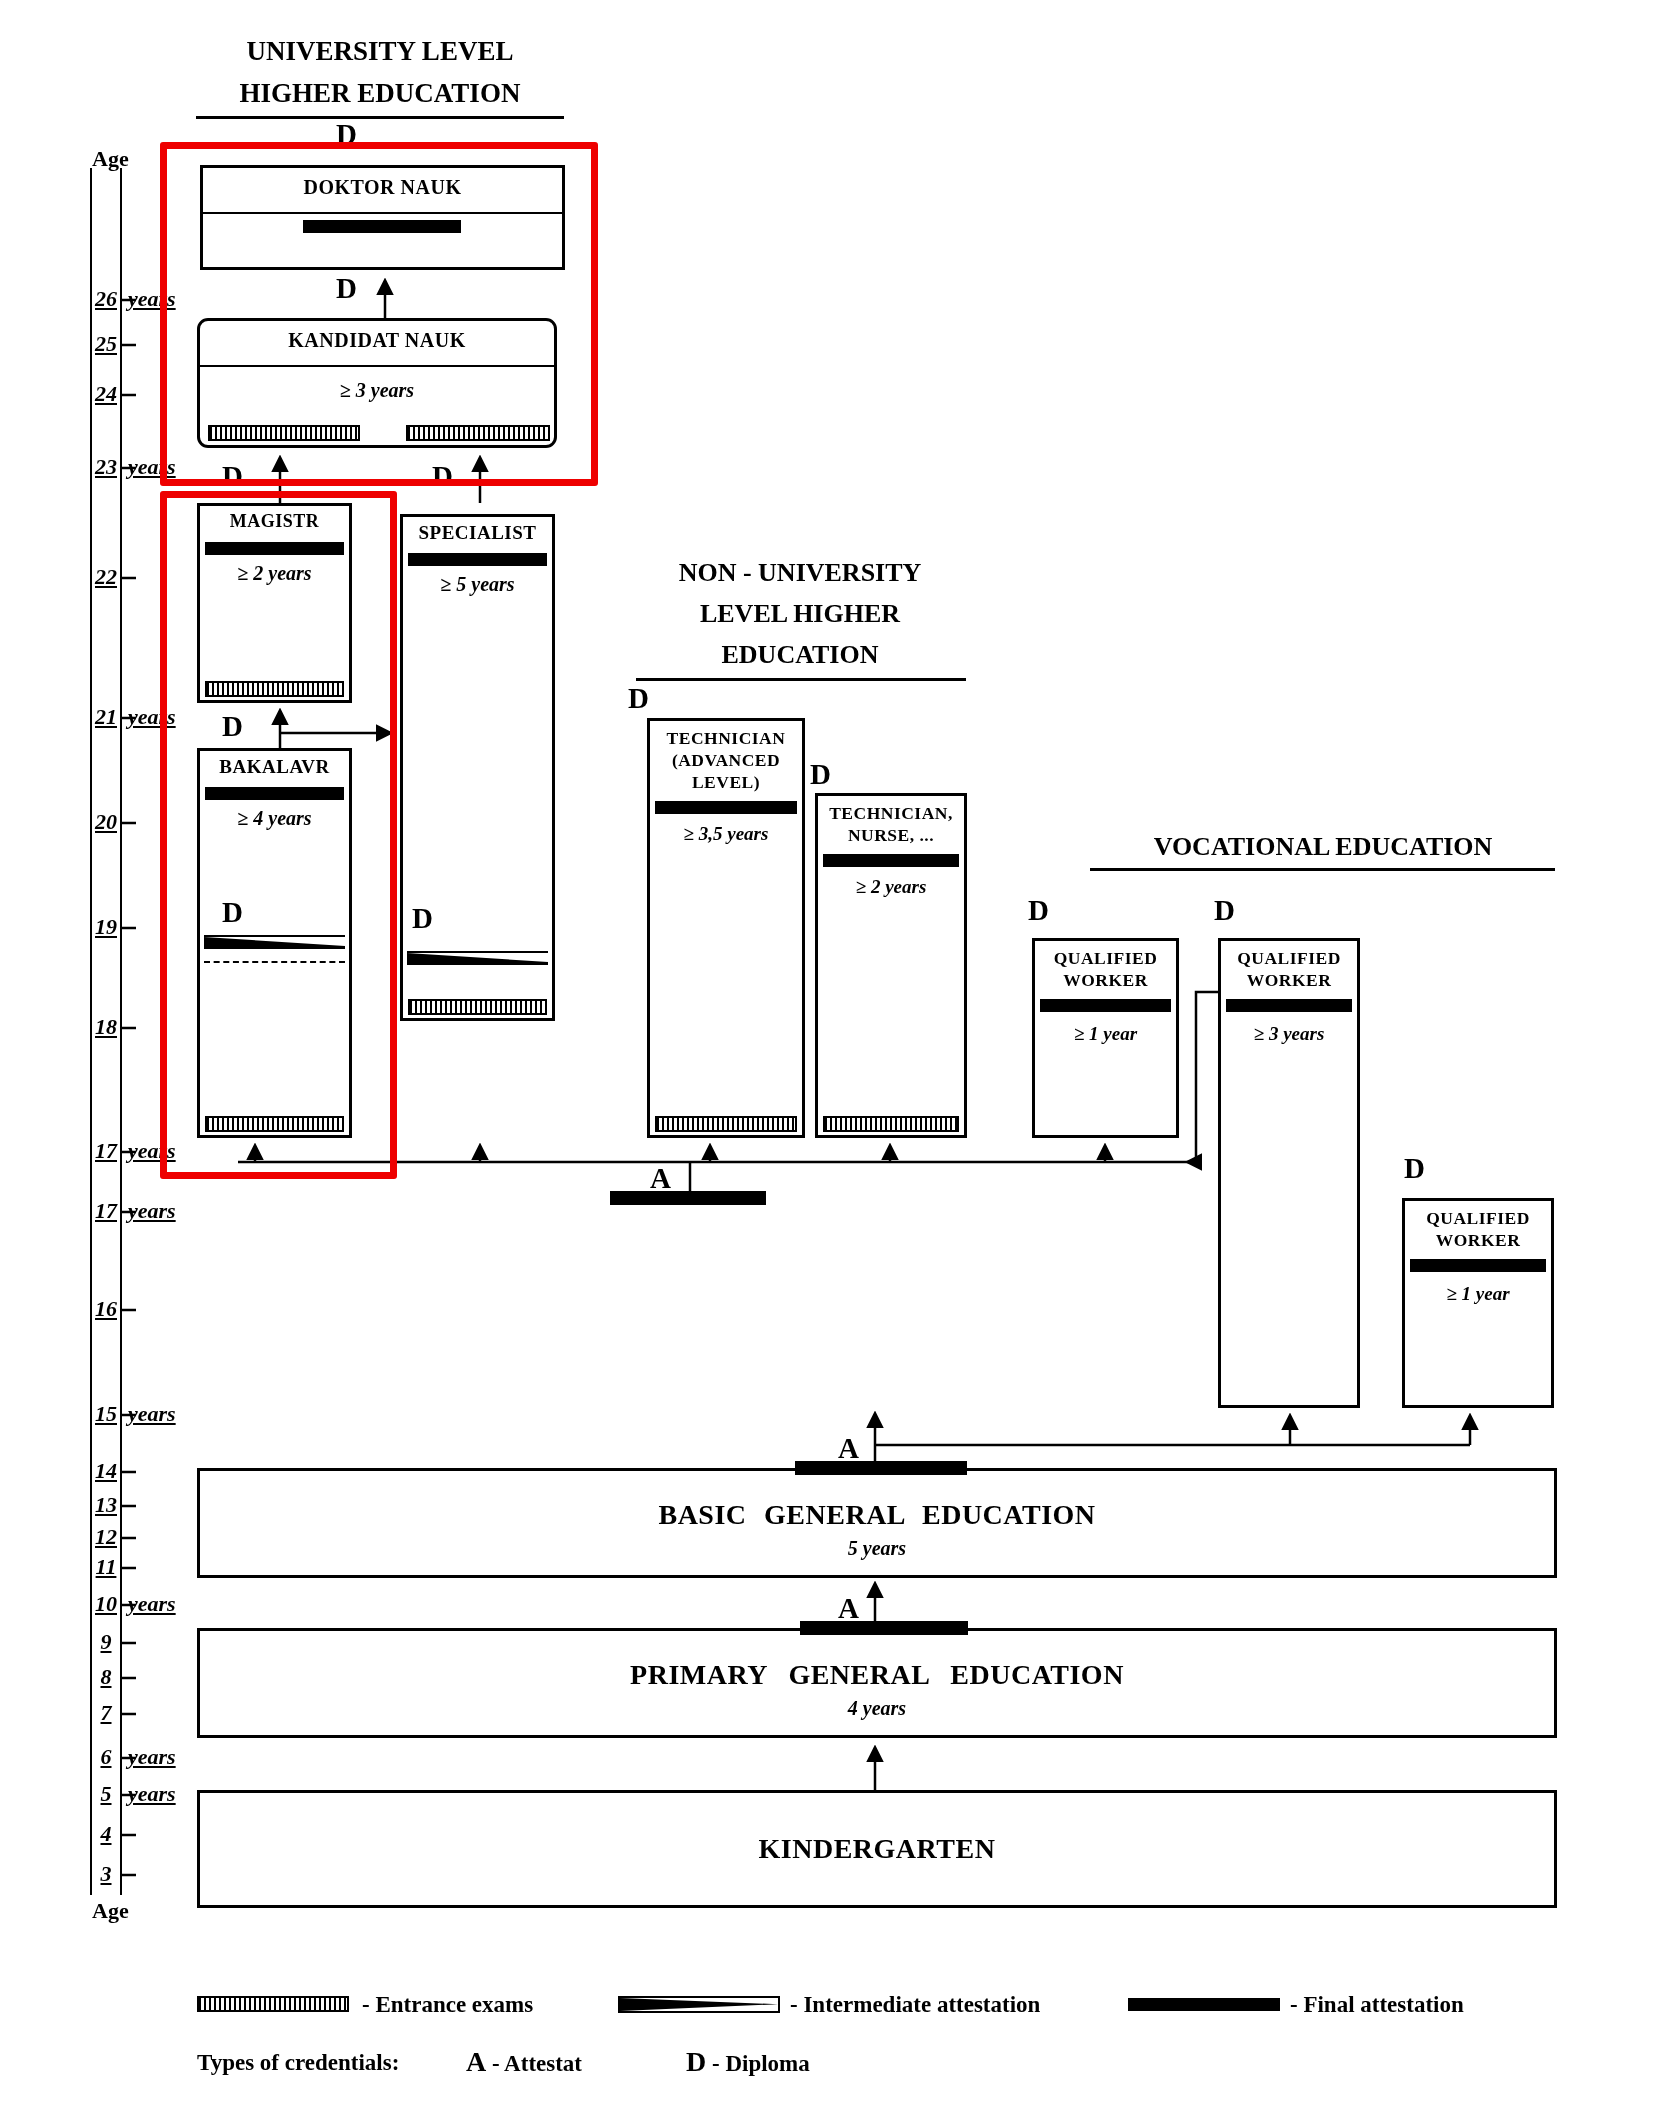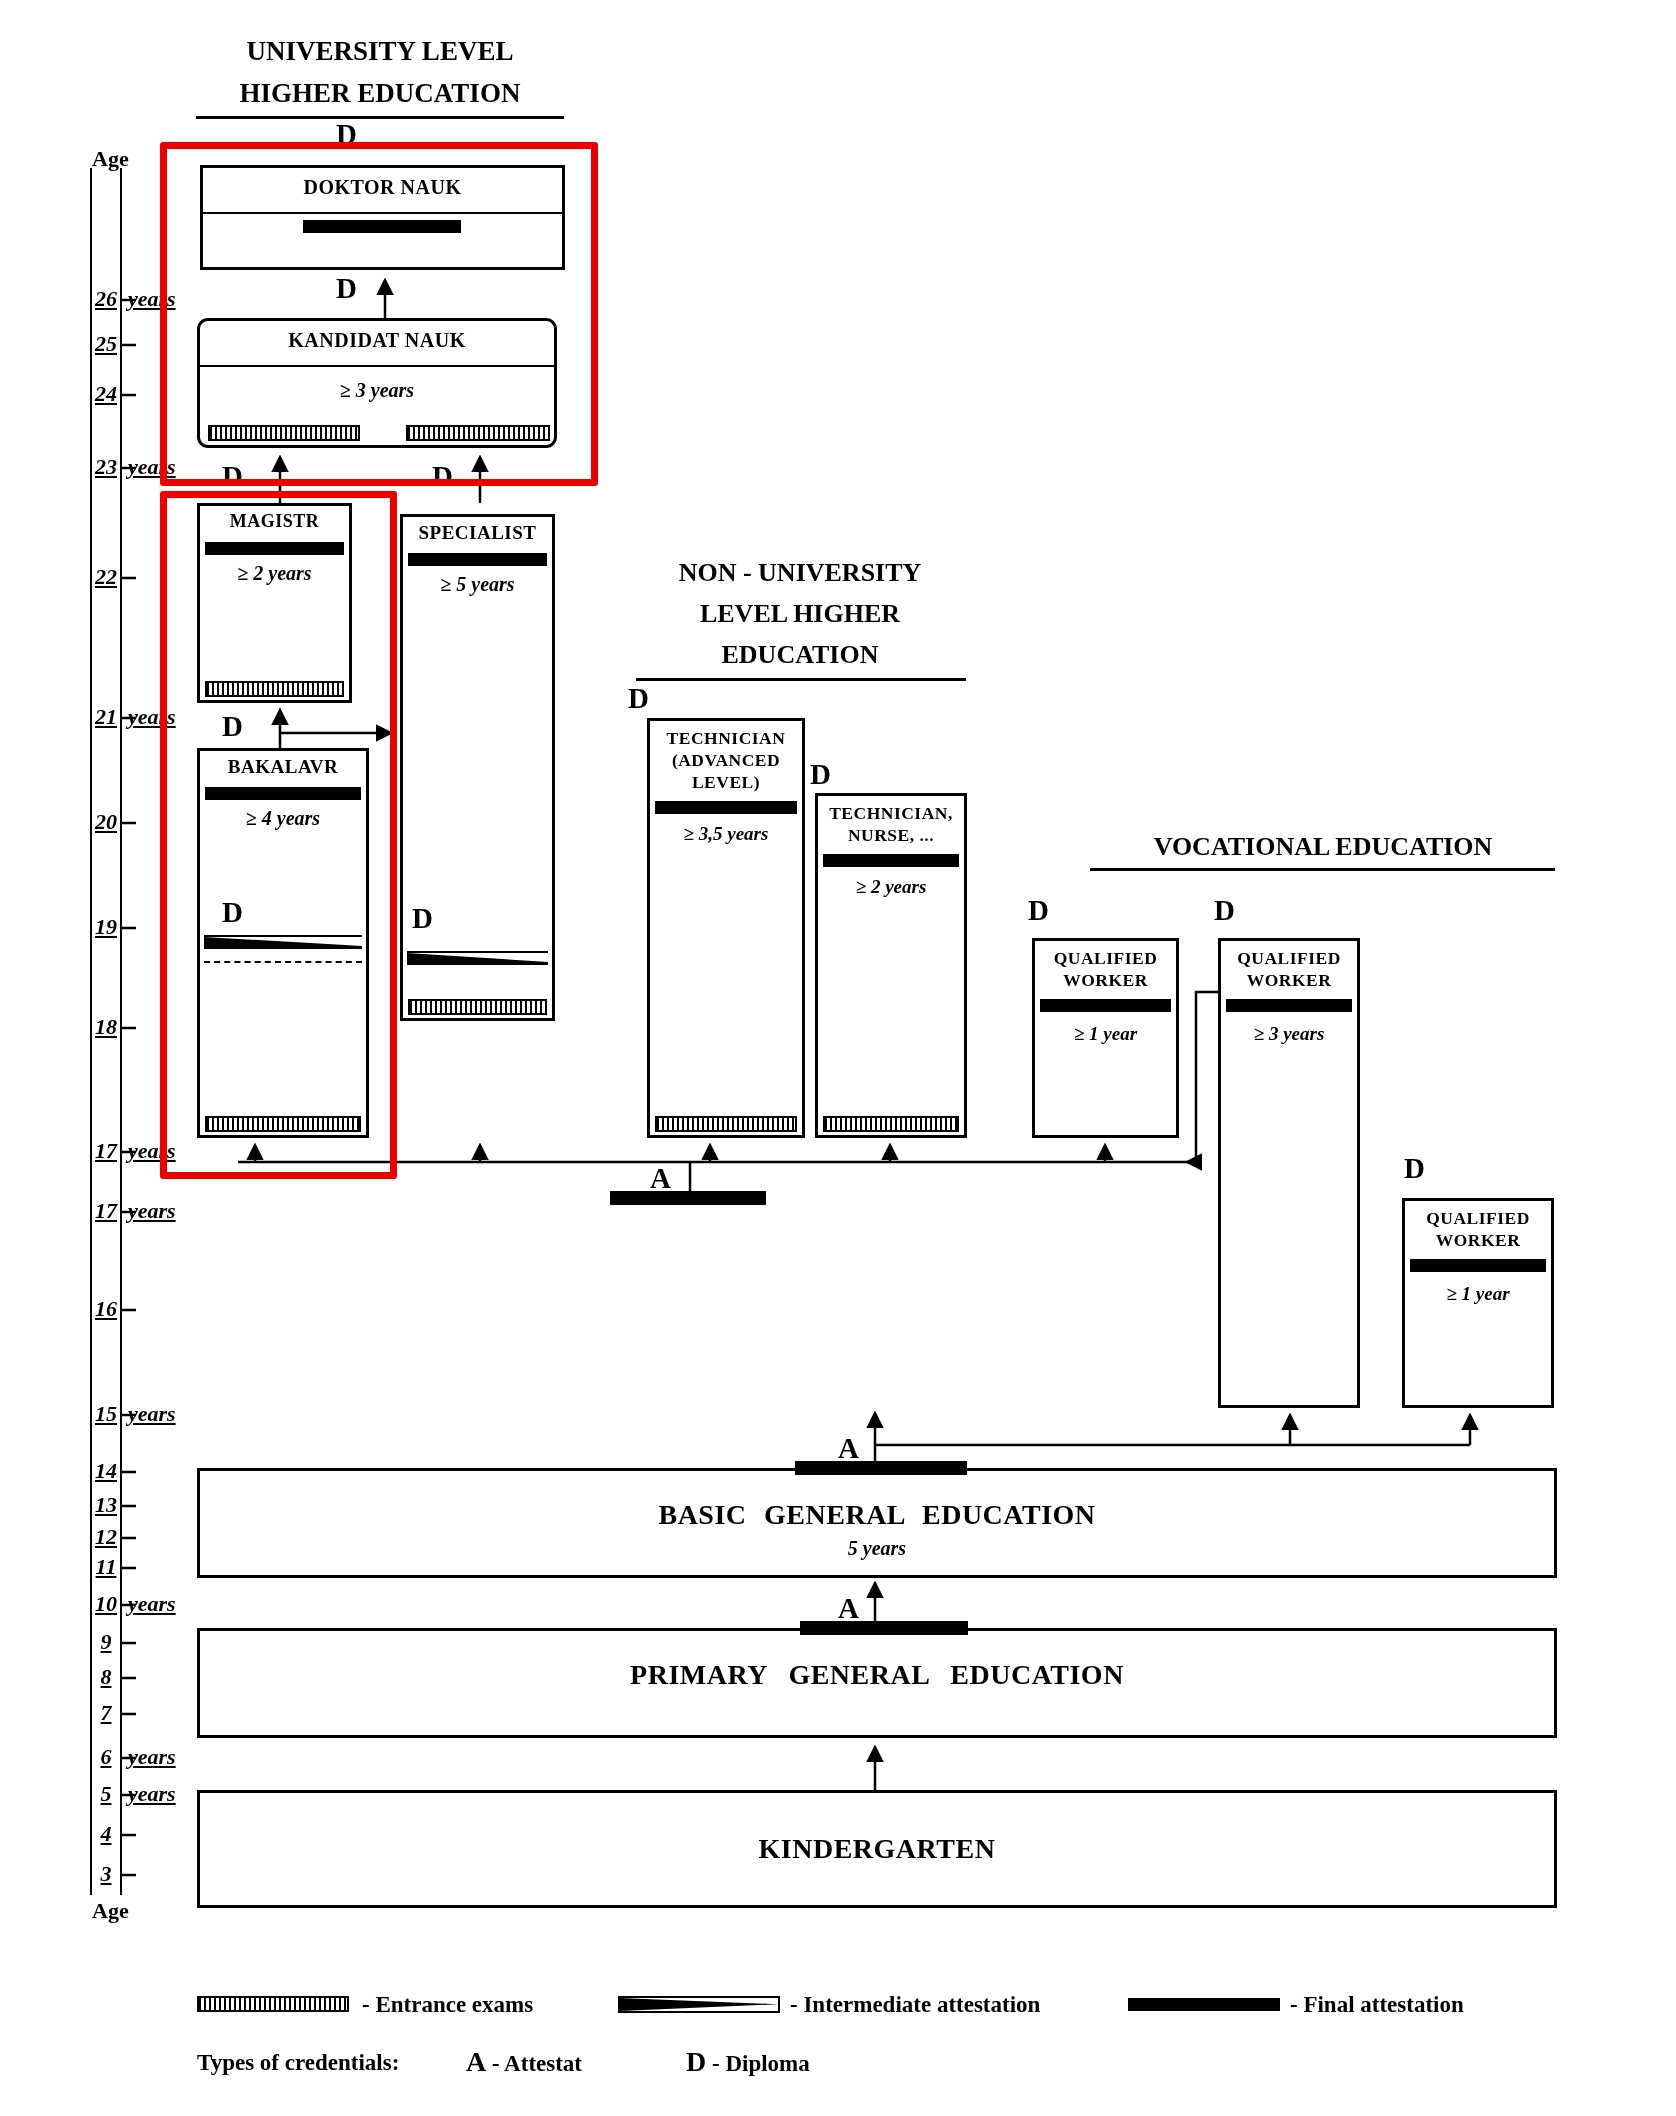--- a/index.html
+++ b/index.html
@@ -233,21 +233,21 @@
     <div class="bt" style="top:5px;font-size:19px;">SPECIALIST</div>
     <div class="fbar full" style="top:36px;"></div>
     <div class="dur" style="top:56px;">≥ 5 years</div>
     <div class="imark" style="top:434px;">
       <div class="iline"></div>
       <div class="wedge"></div>
     </div>
     <div class="hatch" style="left:5px;right:5px;bottom:3px;"></div>
   </div>
 
-  <div class="box" style="left:197px;top:748px;width:172px;height:390px;">
+  <div class="box" style="left:197px;top:748px;width:155px;height:390px;">
     <div class="bt" style="top:5px;font-size:19px;">BAKALAVR</div>
     <div class="fbar full" style="top:36px;"></div>
     <div class="dur" style="top:56px;">≥ 4 years</div>
     <div class="imark" style="top:184px;">
       <div class="iline"></div>
       <div class="wedge"></div>
     </div>
     <div class="dashline" style="top:210px;"></div>
     <div class="hatch" style="left:5px;right:5px;bottom:3px;"></div>
   </div>
@@ -303,20 +303,21 @@
   <div class="fbar" style="left:610px;top:1191px;width:156px;height:14px;z-index:15;"></div>
 
   <div class="box" style="left:197px;top:1468px;width:1360px;height:110px;">
     <div class="bt" style="top:28px;font-size:28px;word-spacing:10px;">BASIC  GENERAL  EDUCATION</div>
     <div class="dur" style="top:66px;">5 years</div>
   </div>
   <div class="fbar" style="left:795px;top:1461px;width:172px;height:14px;z-index:15;"></div>
 
   <div class="box" style="left:197px;top:1628px;width:1360px;height:110px;">
     <div class="bt" style="top:28px;font-size:28px;word-spacing:14px;">PRIMARY   GENERAL   EDUCATION</div>
+    <div class="dur" style="top:66px;">4 years</div>
   </div>
   <div class="fbar" style="left:800px;top:1621px;width:168px;height:14px;z-index:15;"></div>
 
   <div class="box" style="left:197px;top:1790px;width:1360px;height:118px;">
     <div class="bt" style="top:40px;font-size:28px;">KINDERGARTEN</div>
   </div>
 
   <div class="redbox" style="left:160px;top:142px;width:424px;height:330px;"></div>
   <div class="redbox" style="left:160px;top:491px;width:223px;height:674px;"></div>
 

